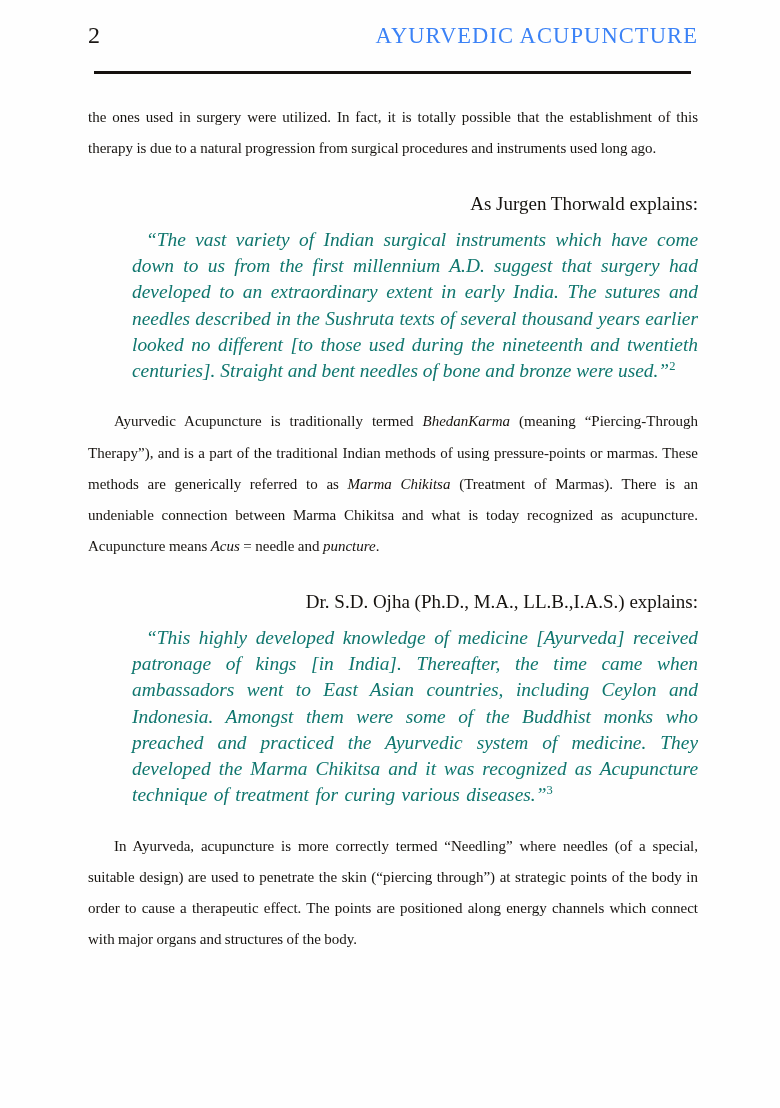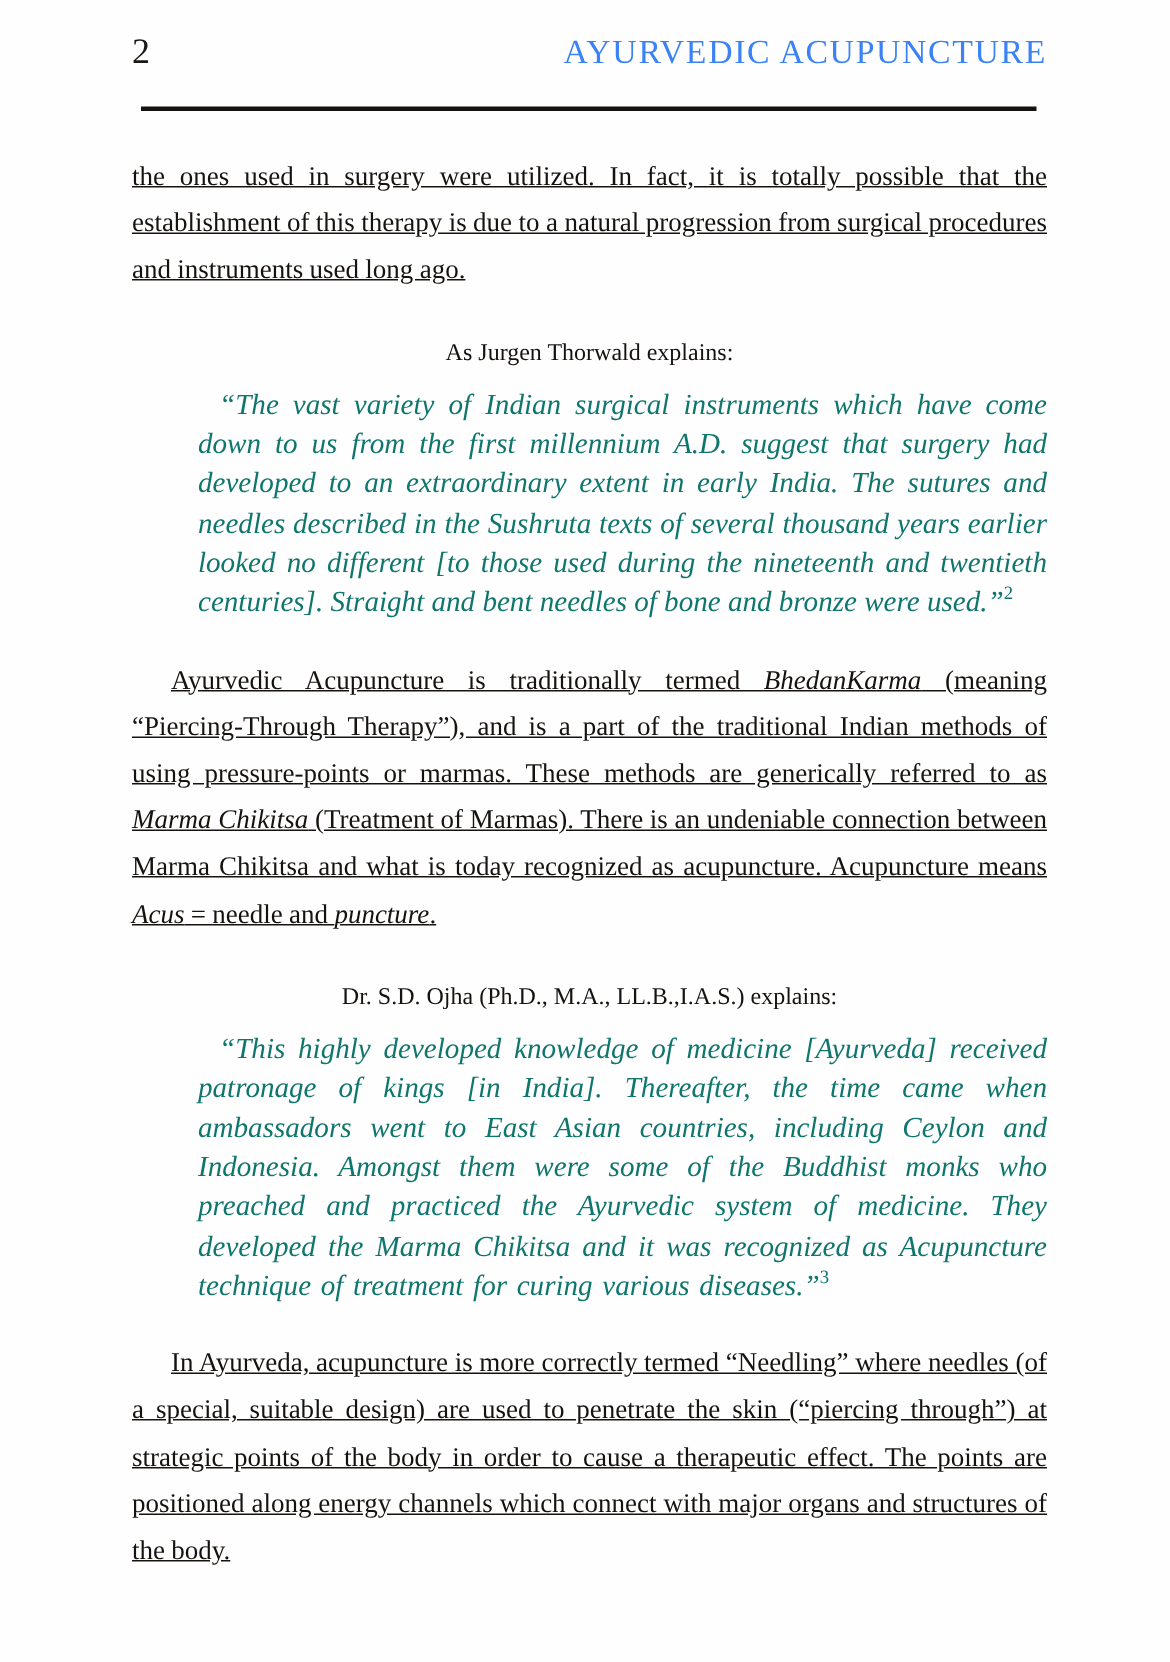--- a/index.html
+++ b/index.html
@@ -53,37 +53,36 @@
   
   .body-block {
     position: absolute;
     left: 88px;
     top: 102px;
     width: 610px;
   }
 
   p.body {
     margin: 0;
-    font-size: 18px;
+    font-size: 15px;
     line-height: 31.2px;
     text-align: justify;
     text-align-last: left;
     color: #16130f;
     word-spacing: -0.3px;
-    text-decoration: underline;
   }
   p.body.indent { text-indent: 26px; }
   .gap-para { margin-top: 22px !important; }
   .gap-lead { margin-top: 24px !important; }
 
   p.lead {
     margin: 0;
-    font-size: 16px;
+    font-size: 19px;
     line-height: 31.2px;
-    text-align: center;
+    text-align: right;
     color: #16130f;
   }
 
   blockquote.quote {
     margin: 0;
     padding: 0;
     margin-left: 44px;
     width: 566px;
     font-style: italic;
     font-size: 19.4px;

